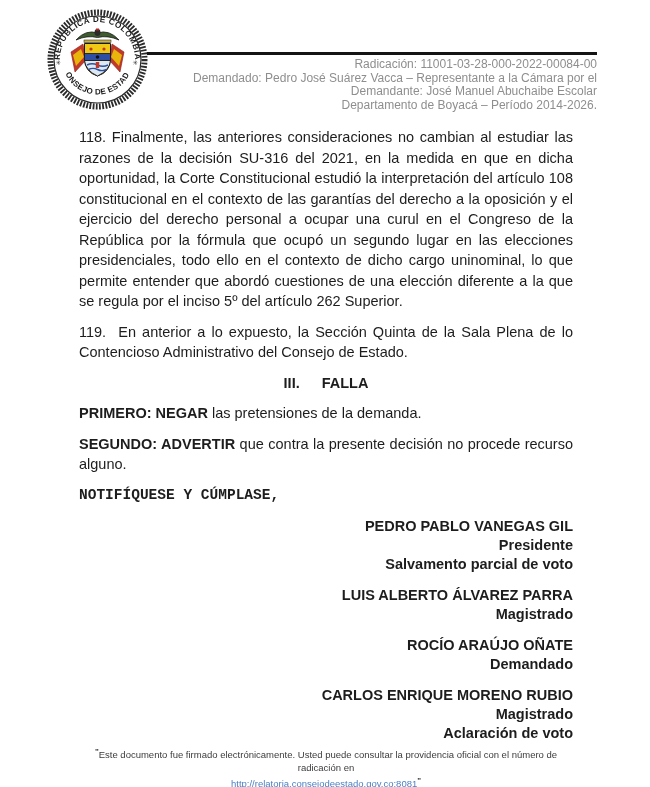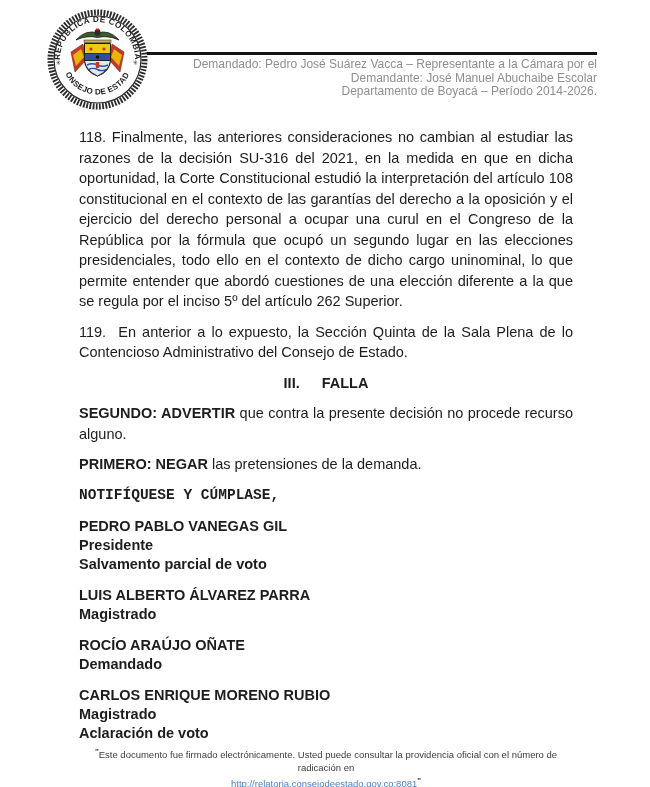--- a/index.html
+++ b/index.html
@@ -16,21 +16,21 @@
   }
   
   .doc-body{
     position:absolute;left:79px;top:127px;width:494px;
     font-size:14.5px;line-height:20.5px;color:#1d1d1d;text-align:justify;
   }
   .doc-body p{margin:0 0 10px 0;}
   .heading{text-align:center;font-weight:bold;}
   .tab{display:inline-block;width:22px;}
   .notif{font-weight:bold;text-align:left;margin-bottom:12px !important;font-family:Liberation Mono, monospace;}
-  .sig{text-align:left;font-weight:bold;line-height:19px;margin:0 0 12px 0 !important;}
+  .sig{text-align:right;font-weight:bold;line-height:19px;margin:0 0 12px 0 !important;}
   .sig-last{margin-bottom:2px !important;}
   .footer{
     text-align:center;font-size:9.5px;line-height:13px;color:#3c3c3c;
     font-weight:normal;margin:0 !important;
   }
   .footer .sup{vertical-align:4px;font-size:8px;font-weight:bold;color:#2c2c2c;}
   .footer a{color:#4a80c4;text-decoration:underline;}
 </style>
 </head>
 <body>
@@ -75,36 +75,37 @@
         <path d="M38.5,52.5 h26 q-1,10 -13,15.5 q-12,-5.5 -13,-15.5 Z" fill="#dce9f2" stroke="#1a1a1a" stroke-width="0.9"></path>
         <path d="M41,57 q5,-2.5 10.5,0 q5.5,2.5 10.5,0" fill="none" stroke="#2e4fa3" stroke-width="1.4"></path>
         <path d="M42.5,61.5 q4.5,-2.2 9,0 q4.5,2.2 9,0" fill="none" stroke="#2e4fa3" stroke-width="1.4"></path>
         <rect x="49.8" y="54" width="3.4" height="6" fill="#c0392b"></rect>
       </g>
     </svg>
   </div>
 
   <div class="header-line"></div>
   <div class="header-text">
+    <div>Radicación: 11001-03-28-000-2022-00084-00</div>
     <div>Demandado: Pedro José Suárez Vacca – Representante a la Cámara por el</div>
     <div>Demandante: José Manuel Abuchaibe Escolar</div>
     <div>Departamento de Boyacá – Período 2014-2026.</div>
   </div>
 
   <div class="doc-body">
 
     <p>118. Finalmente, las anteriores consideraciones no cambian al estudiar las razones de la decisión SU-316 del 2021, en la medida en que en dicha oportunidad, la Corte Constitucional estudió la interpretación del artículo 108 constitucional en el contexto de las garantías del derecho a la oposición y el ejercicio del derecho personal a ocupar una curul en el Congreso de la República por la fórmula que ocupó un segundo lugar en las elecciones presidenciales, todo ello en el contexto de dicho cargo uninominal, lo que permite entender que abordó cuestiones de una elección diferente a la que se regula por el inciso 5º del artículo 262 Superior.</p>
 
     <p>119.&nbsp; En anterior a lo expuesto, la Sección Quinta de la Sala Plena de lo Contencioso Administrativo del Consejo de Estado.</p>
 
     <p class="heading"><span>III.</span><span class="tab"></span><span>FALLA</span></p>
 
+    <p><b>PRIMERO: NEGAR</b><span> las pretensiones de la demanda.</span></p>
+
     <p><b>SEGUNDO: ADVERTIR</b><span> que contra la presente decisión no procede recurso alguno.</span></p>
-
-    <p><b>PRIMERO: NEGAR</b><span> las pretensiones de la demanda.</span></p>
 
     <p class="notif">NOTIFÍQUESE Y CÚMPLASE,</p>
 
     <p class="sig">
       <span>PEDRO PABLO VANEGAS GIL</span><br>
       <span>Presidente</span><br>
       <span>Salvamento parcial de voto</span>
     </p>
 
     <p class="sig">

